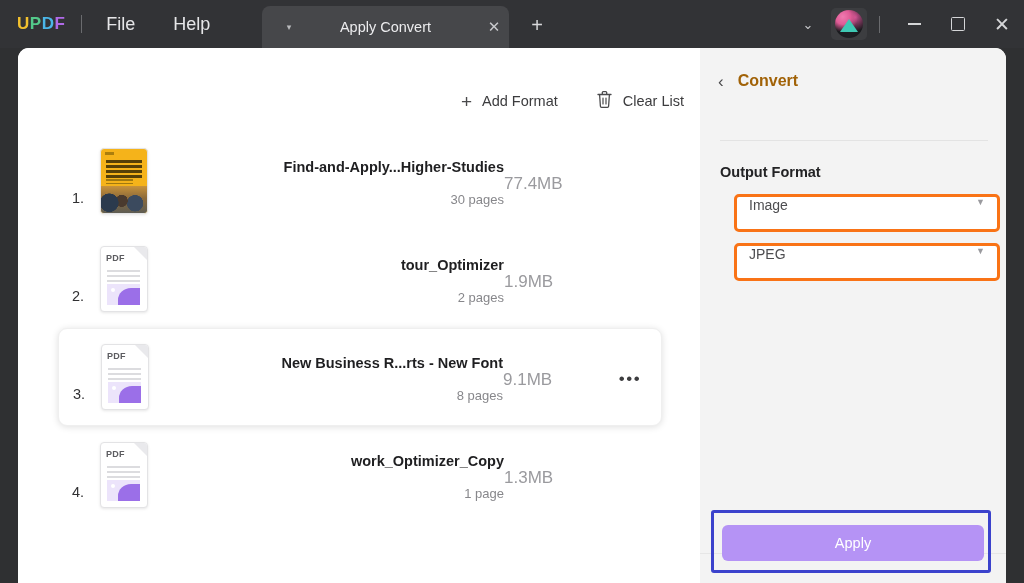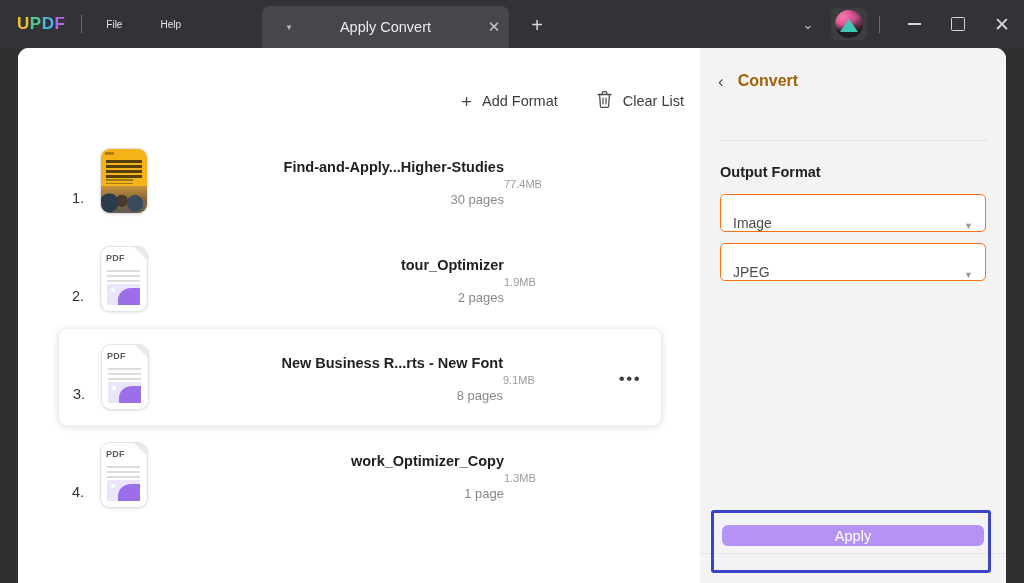--- a/index.html
+++ b/index.html
@@ -38,21 +38,21 @@
 
   .titlebar-sep {
     width: 1px;
     height: 18px;
     background: #6a6b6e;
     margin-left: 16px;
   }
 
   .menu-item {
     color: #e6e6e8;
-    font-size: 10px;
+    font-size: 18px;
     padding: 6px 14px;
     margin-left: 10px;
     cursor: default;
   }
   .menu-item:first-of-type { margin-left: 16px; }
 
   
   .tab {
     position: absolute;
     left: 262px;
@@ -248,21 +248,21 @@
     font-weight: 500;
     padding-top: 34px;
   }
 
   
   .thumb {
     width: 48px;
     height: 66px;
     background: #fff;
     border: 1px solid #e3e3e5;
-    border-radius: 10px;
+    border-radius: 4px;
     box-shadow: 0 1px 3px rgba(0,0,0,0.10);
     overflow: hidden;
     position: relative;
     flex-shrink: 0;
   }
   
   .thumb-cover { background: #f5b31a; }
   .thumb-cover .cv-tag {
     position: absolute; left: 4px; top: 3px;
     width: 9px; height: 3px; background: #7a5a05; opacity: .6;
@@ -342,21 +342,21 @@
     color: #1f1f21;
     margin-top: 4px;
   }
   .file-pages {
     font-size: 13px;
     color: #87878b;
     margin-top: 17px;
   }
   .file-size {
     width: 110px;
-    font-size: 11px;
+    font-size: 17px;
     color: #9a9a9e;
     padding-top: 6px;
   }
   .row-more {
     width: 34px;
     text-align: center;
     color: #3d3d3f;
     font-size: 17px;
     letter-spacing: 1.5px;
     padding-top: 4px;
@@ -398,28 +398,28 @@
   .section-label {
     position: absolute;
     left: 20px;
     top: 116px;
     font-size: 14.5px;
     font-weight: bold;
     color: #232325;
   }
   .select-box {
     position: absolute;
-    left: 20px;
+    left: 34px;
     width: 266px;
     height: 38px;
     background: #ffffff;
     border-radius: 5px;
-    border: 1px solid #f97316;
-    display: flex;
-    align-items: flex-end;
+    border: 3px solid #f97316;
+    display: flex;
+    align-items: flex-start;
     padding: 0 12px;
   }
   .select-box.first { top: 146px; }
   .select-box.second { top: 195px; }
   .select-value {
     flex: 1;
     font-size: 14px;
     color: #4d4d50;
   }
   .select-caret {
@@ -436,21 +436,21 @@
     height: 63px;
     border: 3px solid #3b42cc;
     border-radius: 3px;
     z-index: 5;
   }
   .apply-btn {
     position: absolute;
     left: 722px;
     top: 525px;
     width: 262px;
-    height: 21px;
+    height: 36px;
     background: #b593f5;
     border-radius: 6px;
     color: #ffffff;
     font-size: 14.5px;
     display: flex;
     align-items: center;
     justify-content: center;
     z-index: 6;
     border: none;
     font-family: "Liberation Sans", sans-serif;

